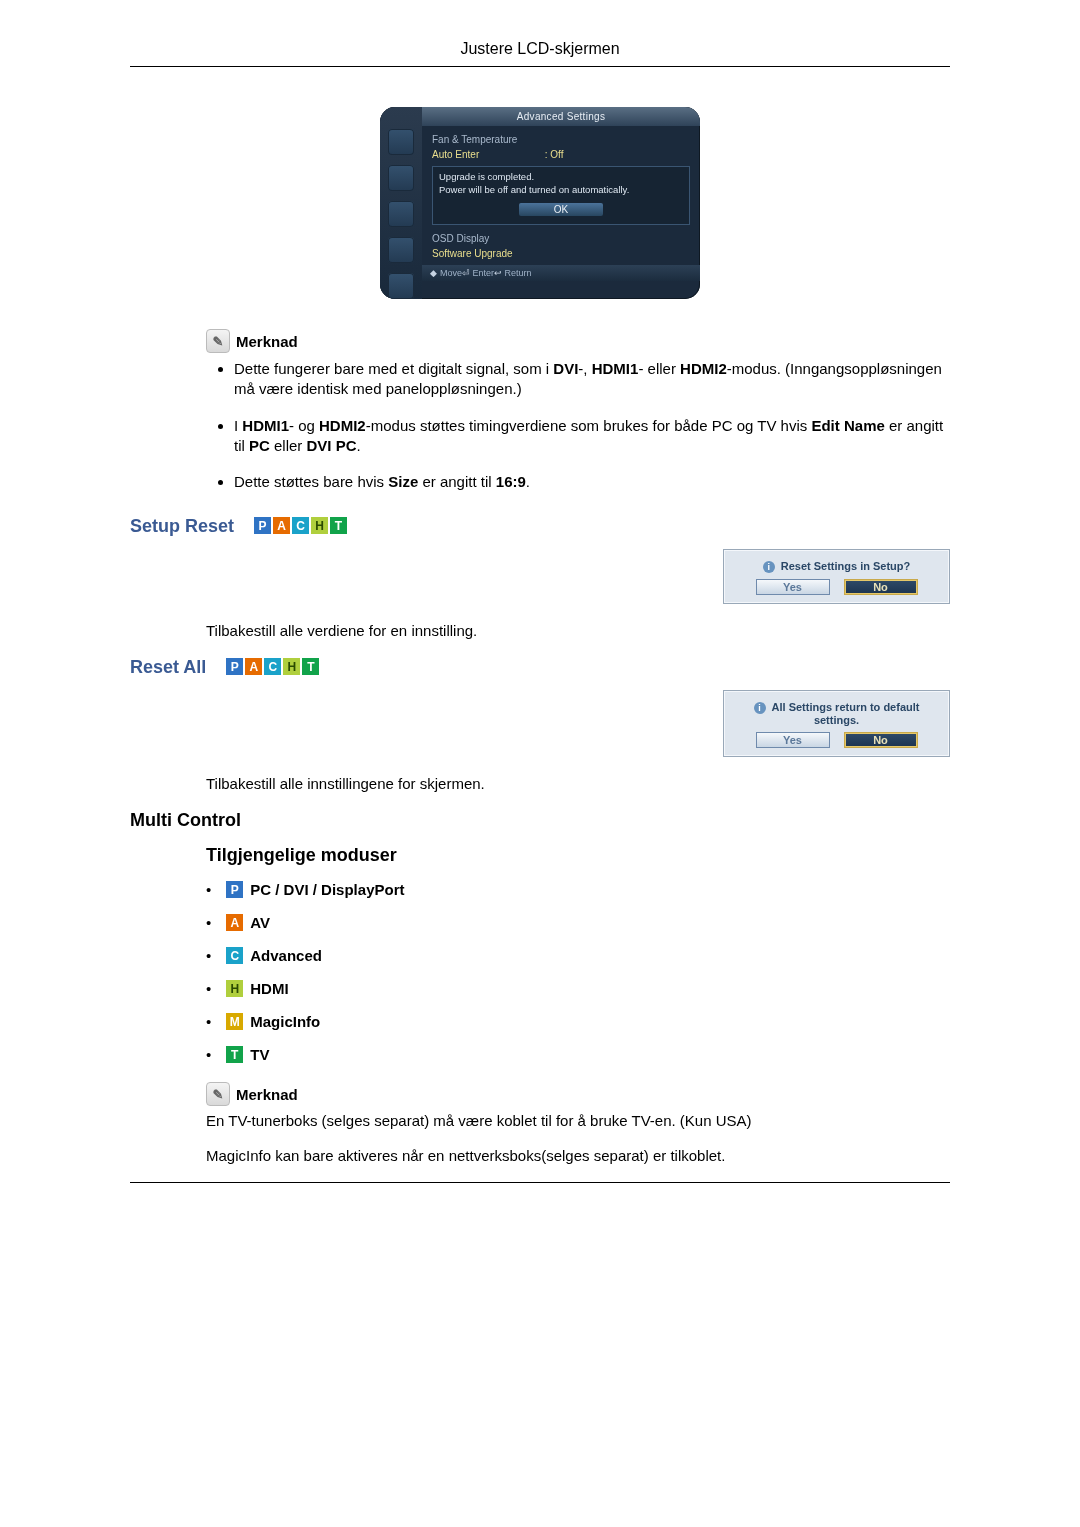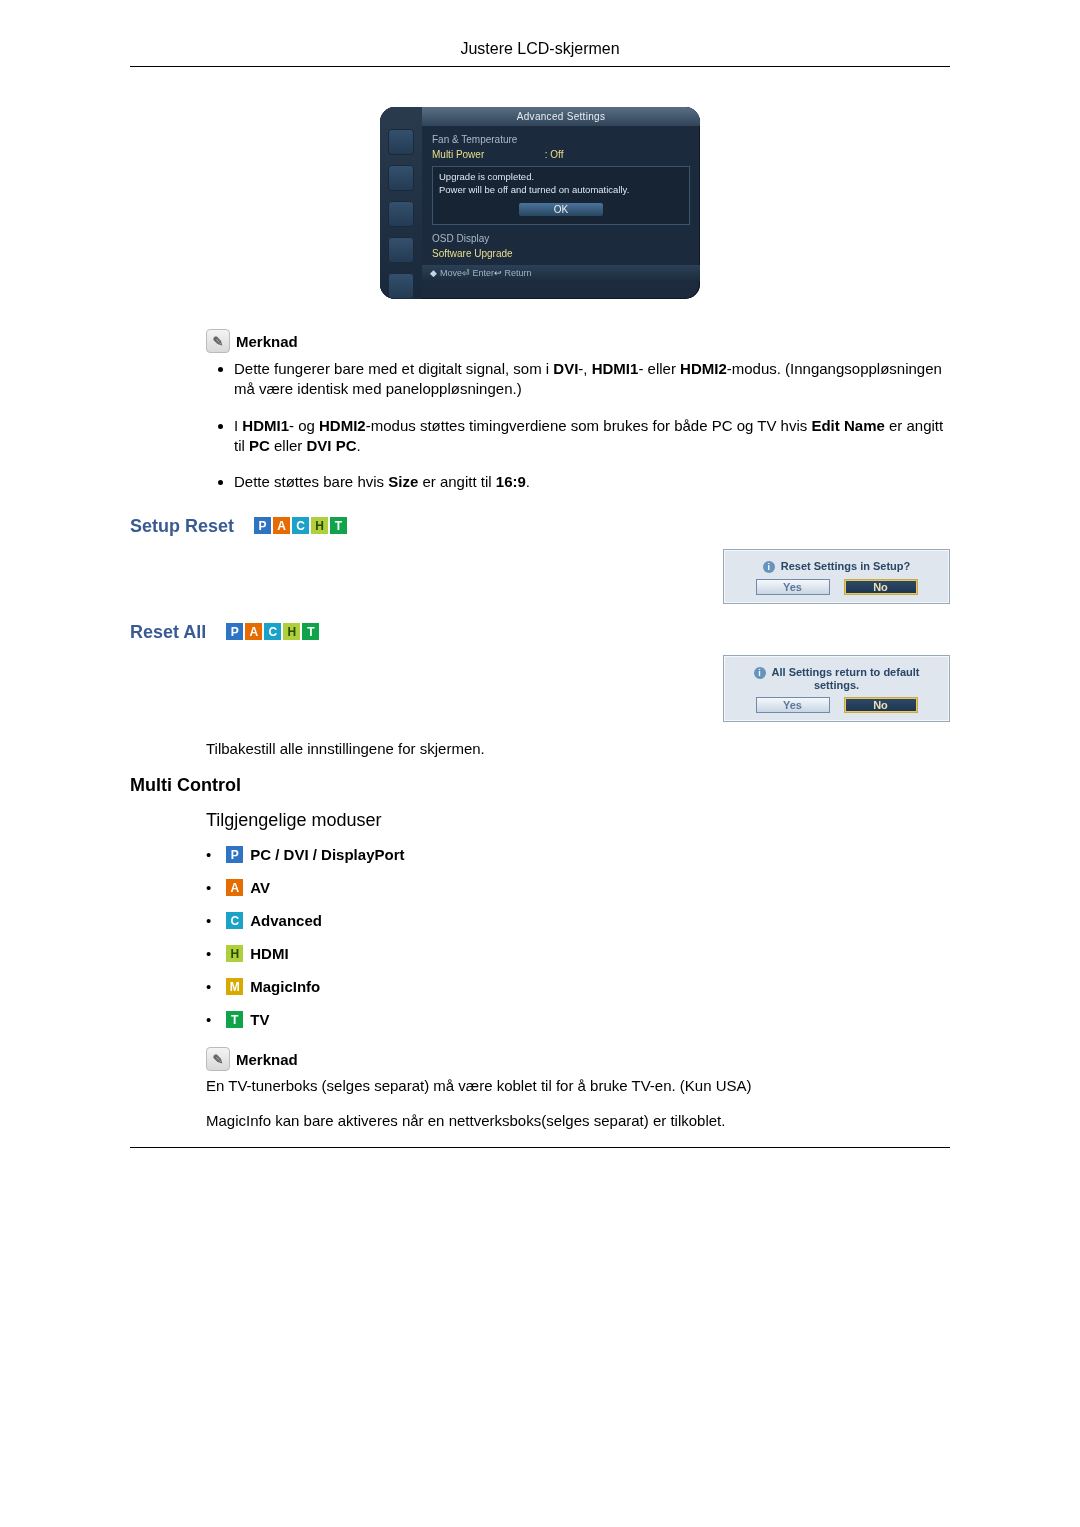--- a/index.html
+++ b/index.html
@@ -125,21 +125,21 @@
     margin-left: 0;
     font-weight:bold;
     font-size:18px;
     color:#3a5a93;
     display:flex;
     align-items:flex-start;
     gap:18px;
   }
   .sect-sub {
     margin-left: 76px;
-    font-weight:normal;
+    font-weight:bold;
     font-size:18px;
     color:#000;
     margin-bottom:0;
   }
   .sect .badges { display:inline-flex; gap:0; margin-left:1px; }
   .badge {
     display:inline-flex;
     align-items:center;justify-content:center;
     width:17px;height:17px;
     font-size:12px;
@@ -214,21 +214,21 @@
         <div class="ic"></div>
         <div class="ic"></div>
         <div class="ic"></div>
         <div class="ic"></div>
       </div>
       <div class="osd-main">
         <div class="osd-title">Advanced Settings</div>
         <div class="osd-body">
           <div class="osd-row">Fan &amp; Temperature</div>
           <div class="osd-row hl">
-            <span class="k">Multi Power</span>
+            <span class="k">Auto Enter</span>
             <span>: Off</span>
           </div>
           <div class="osd-dialog">
             <div class="msg">Upgrade is completed.</div>
             <div class="msg">Power will be off and turned on automatically.</div>
             <span class="osd-ok">OK</span>
           </div>
           <div class="osd-row">OSD Display</div>
           <div class="osd-row hl">Software Upgrade</div>
         </div>
@@ -263,20 +263,21 @@
   </div>
   <div class="resetbox-wrap">
     <div class="resetbox">
       <div class="q"><span class="info">i</span><span>Reset Settings in Setup?</span></div>
       <div class="btns">
         <div class="btn">Yes</div>
         <div class="btn sel">No</div>
       </div>
     </div>
   </div>
+  <div class="body-text">Tilbakestill alle verdiene for en innstilling.</div>
 
   <div class="sect">
     <span>Reset All</span>
     <span class="badges">
       <span class="badge bp">P</span>
       <span class="badge ba">A</span>
       <span class="badge bc">C</span>
       <span class="badge bh">H</span>
       <span class="badge bt">T</span>
     </span>

